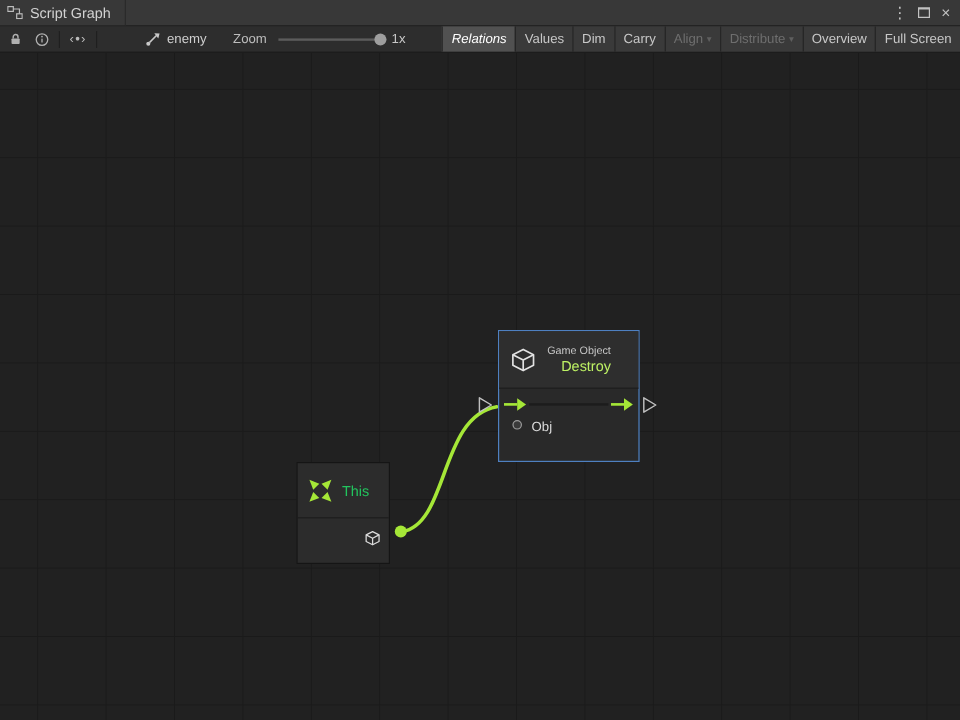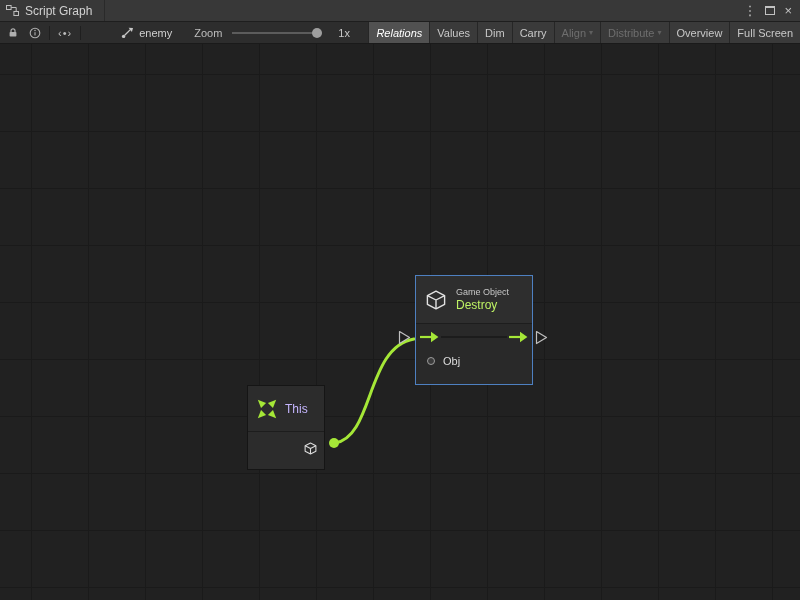--- a/index.html
+++ b/index.html
@@ -23,21 +23,21 @@
     display:flex; align-items:center; color:#c2c2c2; font-size:11px; }
   .tb-icon { display:inline-flex; align-items:center; }
   .tb-sep { width:1px; height:14px; background:#1f1f1f; margin:0 8px; }
   .ports-toggle { color:#bdbdbd; font-size:11px; letter-spacing:1px; }
   .graph-ref { display:flex; align-items:center; gap:5px; margin-left:32px; color:#cfcfcf;justify-content:space-between; }
   .zoom-label { margin-left:22px; color:#bdbdbd; }
   .zoom-slider { position:relative; width:90px; height:12px; margin-left:10px; }
   .zoom-slider .track { position:absolute; left:0; right:0; top:5px; height:2px; background:#5c5c5c; }
   .zoom-slider .knob { position:absolute; right:0; top:1px; width:10px; height:10px;
     border-radius:50%; background:#9e9e9e; }
-  .zoom-value { margin-left:16px; color:#c8c8c8; }
+  .zoom-value { margin-left:4px; color:#c8c8c8; }
 
   .tb-buttons { margin-left:auto; display:flex; height:100%; }
   .tb-btn { height:100%; display:flex; align-items:center; gap:3px; padding:0 7px;
     background:#3a3a3a; border:none; border-left:1px solid #262626;
     color:#c8c8c8; font-size:11px; font-family:inherit; cursor:default; white-space:nowrap; }
   .tb-btn.active { background:#515151; color:#ffffff;font-style:italic; }
   .tb-btn.disabled { color:#6e6e6e; }
   .dd-arrow { font-size:8px; color:#9a9a9a; }
   .tb-btn.disabled .dd-arrow { color:#5f5f5f; }
 
@@ -50,40 +50,40 @@
     background-size:57px 57px;
     background-position:-26px -27px; }
 
   .wires { position:absolute; left:0; top:0; width:800px; height:556px; pointer-events:none; }
 
   
   .node-destroy { position:absolute; left:415px; top:231px; width:118px; height:110px;
     background:#292929; border:1px solid #4e80c1; }
   .nd-header { height:48px; display:flex; align-items:center; gap:8px; padding:0 8px;
     background:#2e2e2e; border-bottom:1px solid #1d1d1d; }
-  .nd-titles { display:flex; flex-direction:column; gap:1px; }
+  .nd-titles { display:flex; flex-direction:column; gap:1px;text-align:right; }
   .nd-cat { font-size:9px; color:#c6c6c6; }
   .nd-title { font-size:12px; color:#bef264; }
   .relations-row { height:26px; display:flex; align-items:center; padding:0 4px; }
   .rel-line { flex:1; height:2px; background:#1c1c1c; margin:0 2px; }
-  .port-row { height:22px; display:flex; align-items:center; gap:8px; padding-left:11px;
+  .port-row { height:22px; display:flex; gap:8px; padding-left:11px;
     color:#dcdcdc; font-size:11px; }
   .port-dot { width:8px; height:8px; border-radius:50%; background:#3a3a3a;
     border:1.5px solid #9c9c9c; }
 
   .tri { position:absolute; }
   .tri-left  { left:398px; top:286px; }
   .tri-right { left:535px; top:286px; }
 
   
   .node-this { position:absolute; left:247px; top:341px; width:78px; height:85px;
     background:#2c2c2c; border:1px solid #151515; }
   .nt-header { height:46px; display:flex; align-items:center; gap:7px; padding:0 8px;
     border-bottom:1px solid #1d1d1d; }
-  .nt-title { font-size:12px; color:#c4b5fd; }
+  .nt-title { font-size:12px; color:#22c55e; }
   .nt-body { position:relative; height:36px; }
   .nt-cube { position:absolute; right:6px; top:9px; }
 
   .out-dot { position:absolute; left:329px; top:394px; width:10px; height:10px;
     border-radius:50%; background:#a5e737; }
 </style>
 </head>
 <body>
 
 <div class="titlebar">

